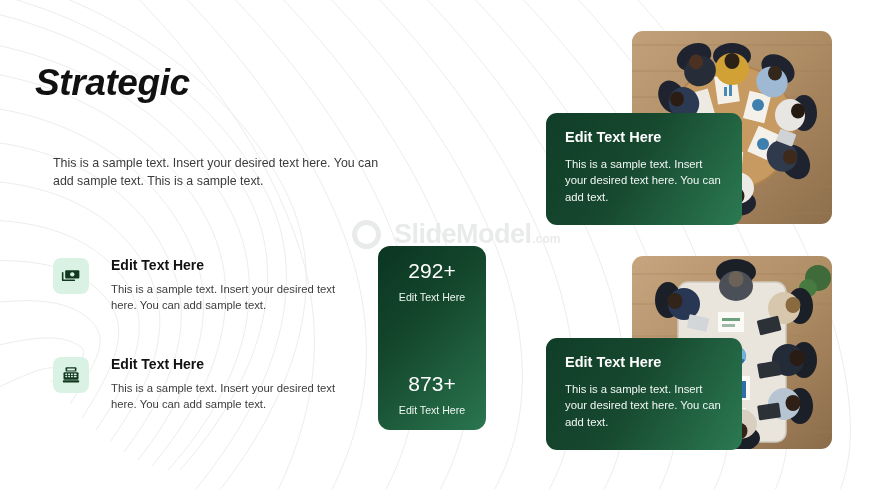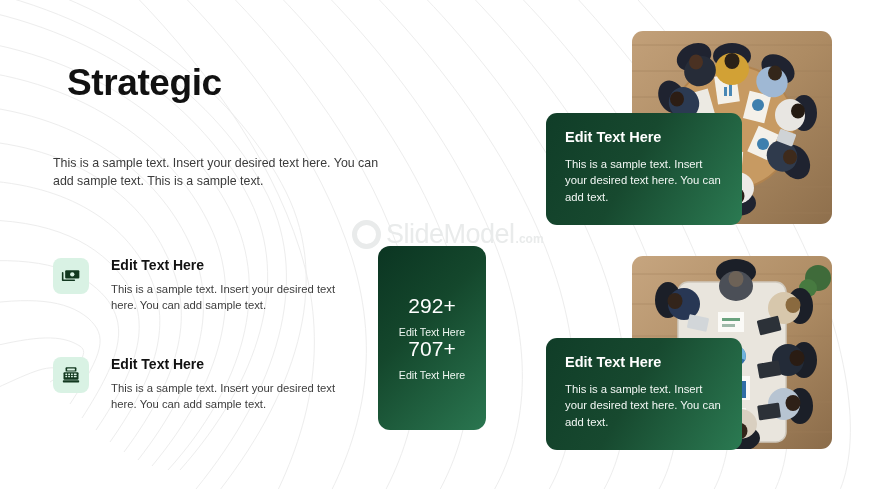--- a/index.html
+++ b/index.html
@@ -22,23 +22,24 @@
   #bg-lines {
     position: absolute;
     left: 0; top: 0;
     width: 870px; height: 489px;
     pointer-events: none;
   }
 
   
   .title-block {
     position: absolute;
-    left: 67px;
+    left: 35px;
     top: 62px;
     width: 360px;
+    font-style: italic;
   }
   .slide-title {
     margin: 0;
     font-size: 37px;
     line-height: 1.12;
     font-weight: bold;
     color: #111111;
     letter-spacing: -0.4px;
   }
   .slide-subtitle {
@@ -97,21 +98,21 @@
     position: absolute;
     left: 378px;
     top: 246px;
     width: 108px;
     height: 184px;
     border-radius: 12px;
     background: linear-gradient(135deg, #0b3522 0%, #14472c 40%, #2a7650 100%);
     display: flex;
     flex-direction: column;
     align-items: center;
-    justify-content: center;
+    justify-content: space-between;
     padding: 14px 0;
     box-sizing: border-box;
   }
   .stat-group { text-align: center; }
   .stat-number {
     font-size: 21px;
     color: #ffffff;
     font-weight: normal;
     line-height: 1;
   }
@@ -167,23 +168,23 @@
   }
   #watermark-mark {
     width: 29px;
     height: 29px;
     border-radius: 50%;
     border: 5px solid #e9ebeb;
     box-sizing: border-box;
     flex: none;
   }
   #watermark-text {
-    margin-left: 5px;
+    margin-left: 13px;
     font-size: 27px;
-    font-weight: normal;
+    font-weight: bold;
     color: #e9ebeb;
     letter-spacing: -0.5px;
   }
   #watermark-tld {
     font-size: 12px;
     font-weight: bold;
     color: #e9ebeb;
     align-self: flex-end;
     margin-bottom: 4px;
     margin-left: 1px;
@@ -274,21 +275,21 @@
     <span id="watermark-text">SlideModel</span>
     <span id="watermark-tld">.com</span>
   </div>
 
   <div id="stats-card">
     <div class="stat-group">
       <div class="stat-number">292+</div>
       <div class="stat-label">Edit Text Here</div>
     </div>
     <div class="stat-group">
-      <div class="stat-number">707+</div>
+      <div class="stat-number">873+</div>
       <div class="stat-label">Edit Text Here</div>
     </div>
   </div>
 
   <div class="photo" id="photo-top">
     <svg width="200" height="193" viewBox="0 0 200 193" preserveAspectRatio="none">
       <defs>
         <linearGradient id="woodTop" x1="0" y1="0" x2="1" y2="1">
           <stop offset="0%" stop-color="#c2a079"></stop>
           <stop offset="50%" stop-color="#ad8b63"></stop>

